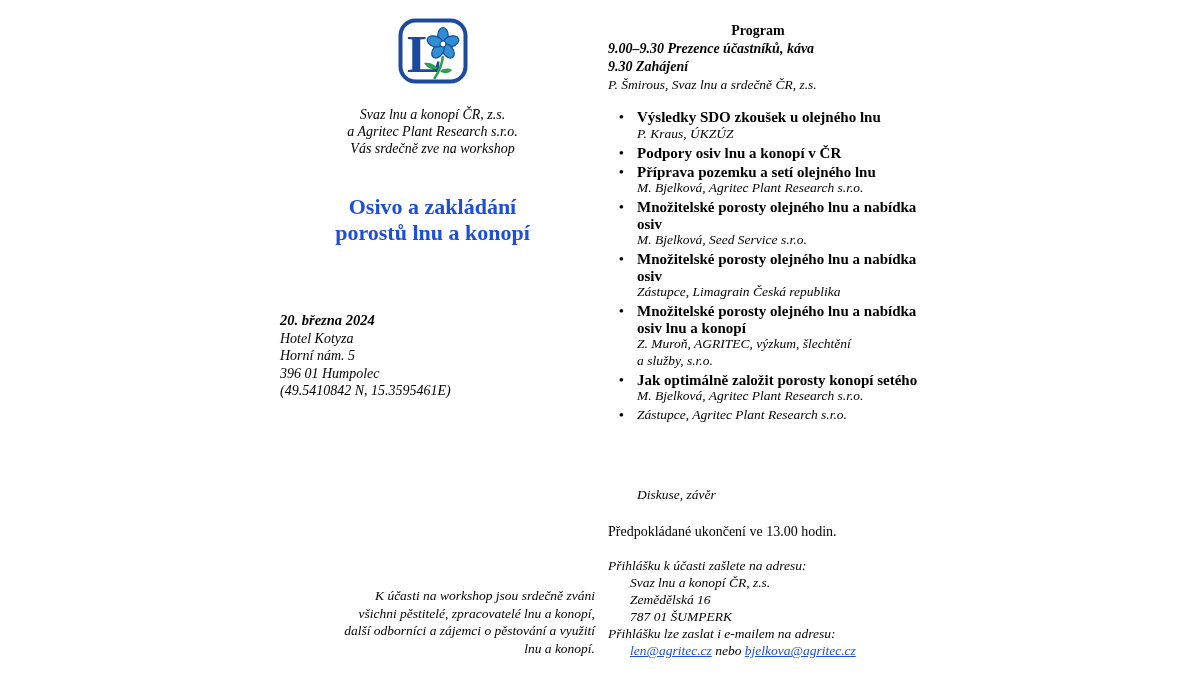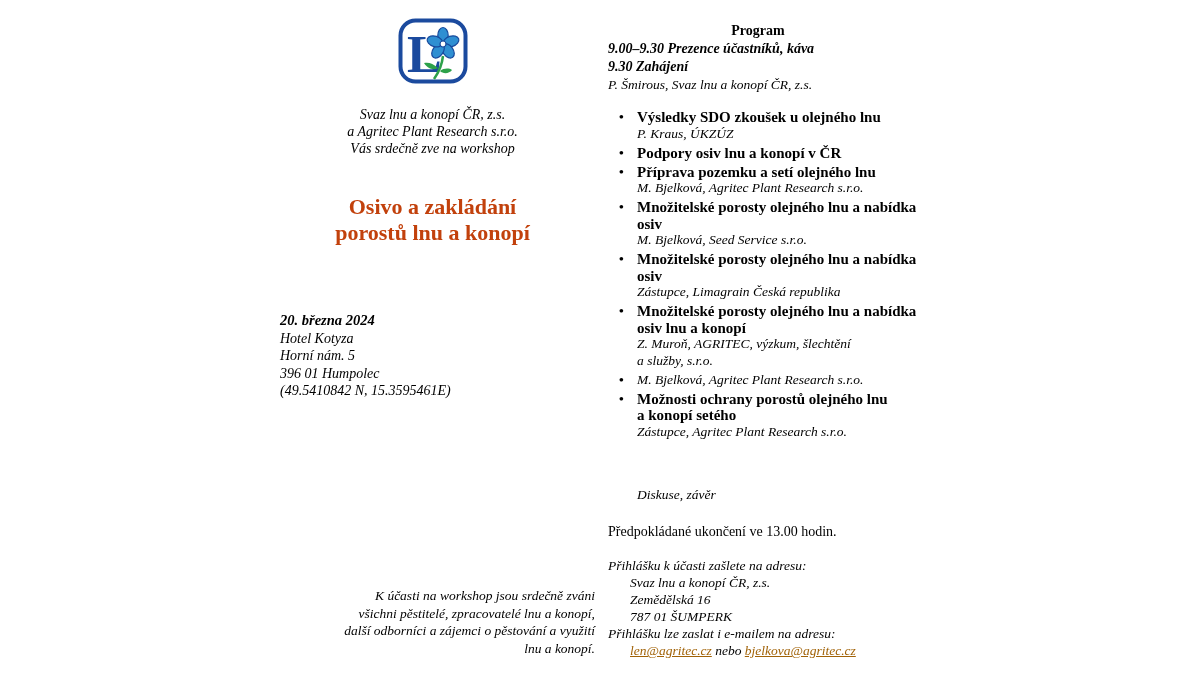--- a/index.html
+++ b/index.html
@@ -43,21 +43,21 @@
   .main-title {
     position: absolute;
     left: 280px;
     top: 194px;
     width: 305px;
     margin: 0;
     text-align: center;
     font-size: 22px;
     font-weight: bold;
     line-height: 26px;
-    color: #c2410c;
+    color: #1d4ed8;
     white-space: pre-line;
   }
   .event-block {
     position: absolute;
     left: 280px;
     top: 312px;
     width: 305px;
     text-align: left;
     font-style: italic;
     font-size: 14px;
@@ -169,21 +169,21 @@
     line-height: 17px;
   }
   .app-address {
     margin-left: 22px;
     white-space: pre-line;
   }
   .app-emails {
     margin-left: 22px;
   }
   .app-emails a {
-    color: #a16207;
+    color: #1d4ed8;
     text-decoration: underline;
     cursor: pointer;
   }
 </style>
 </head>
 <body>
 
 <div class="page">
 
   <div class="logo">
@@ -224,21 +224,21 @@
   <div class="left-footer">K účasti na workshop jsou srdečně zváni
 všichni pěstitelé, zpracovatelé lnu a konopí,
 další odborníci a zájemci o pěstování a využití
 lnu a konopí.</div>
 
   <div class="program-header">Program</div>
 
   <div class="schedule">9.00–9.30 Prezence účastníků, káva
 9.30 Zahájení</div>
 
-  <div class="opening-speaker">P. Šmirous, Svaz lnu a konopí ČR, z.s.</div>
+  <div class="opening-speaker">P. Šmirous, Svaz lnu a srdečně ČR, z.s.</div>
 
   <ul class="talks">
 
       <li>
         <span class="bullet">•</span>
         <div class="talk-title">Výsledky SDO zkoušek u olejného lnu</div>
         <div class="talk-speaker">P. Kraus, ÚKZÚZ</div>
       </li>
 
       <li>
@@ -269,27 +269,26 @@
       <li>
         <span class="bullet">•</span>
         <div class="talk-title">Množitelské porosty olejného lnu a nabídka
 osiv lnu a konopí</div>
         <div class="talk-speaker">Z. Muroň, AGRITEC, výzkum, šlechtění
 a služby, s.r.o.</div>
       </li>
 
       <li>
         <span class="bullet">•</span>
+        <div class="talk-title">Jak optimálně založit porosty konopí setého</div>
         <div class="talk-speaker">M. Bjelková, Agritec Plant Research s.r.o.</div>
       </li>
 
       <li>
         <span class="bullet">•</span>
-        <div class="talk-title">Možnosti ochrany porostů olejného lnu
-a konopí setého</div>
         <div class="talk-speaker">Zástupce, Agritec Plant Research s.r.o.</div>
       </li>
     </ul>
 
   <div class="discussion">Diskuse, závěr</div>
 
   <div class="closing">Předpokládané ukončení ve 13.00 hodin.</div>
 
   <div class="application">
     <div>Přihlášku k účasti zašlete na adresu:</div>

